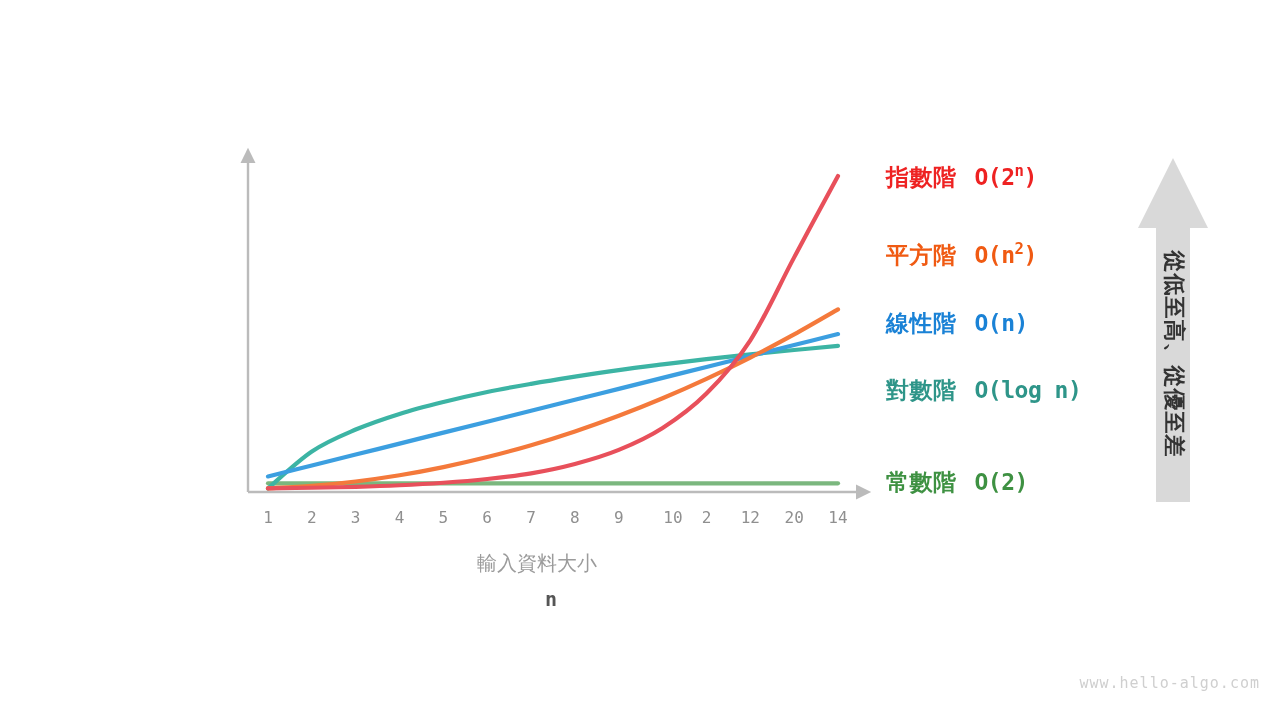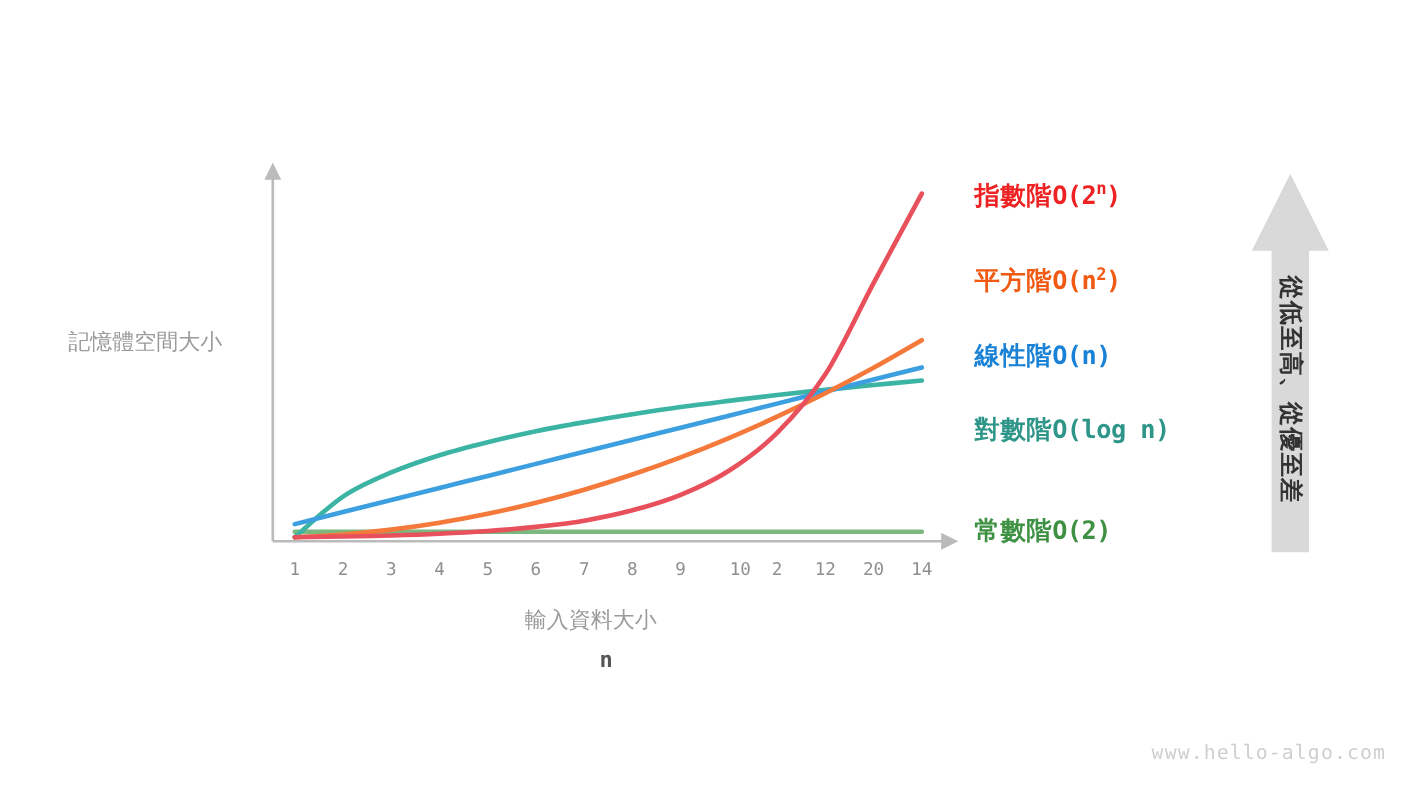--- a/index.html
+++ b/index.html
@@ -61,21 +61,21 @@
     font-size: 23px;
     font-weight: bold;
     font-family: "Liberation Sans", "DejaVu Sans", sans-serif;
   }
   .legend-item .cn {
     font-family: "Liberation Sans", "DejaVu Sans", sans-serif;
     letter-spacing: 0.5px;
   }
   .legend-item .big-o {
     font-family: "DejaVu Sans Mono", "Liberation Mono", monospace;
-    margin-left: 0;
+    margin-left: 18px;
     letter-spacing: -0.5px;
   }
   .legend-item .big-o sup {
     font-size: 0.68em;
     vertical-align: super;
     line-height: 0;
   }
   #arrow-wrap {
     position: absolute;
     left: 1136px;
@@ -102,21 +102,21 @@
     font-weight: bold;
     letter-spacing: 1px;
     margin-top: 48px;
     font-family: "Liberation Sans", "DejaVu Sans", sans-serif;
   }
   #watermark {
     position: absolute;
     right: 20px;
     top: 674px;
     color: #cfcfcf;
-    font-size: 18px;
+    font-size: 15px;
     letter-spacing: 1px;
     font-family: "DejaVu Sans Mono", "Liberation Mono", monospace;
   }
 </style>
 </head>
 <body>
 
 <div id="figure">
 
   <svg id="chart-svg" width="1280" height="720" viewBox="0 0 1280 720" style="position:absolute; left:0; top:0;">
@@ -149,21 +149,20 @@
       <div class="tick-label" style="left: 531.1px;">7</div>
       <div class="tick-label" style="left: 574.9px;">8</div>
       <div class="tick-label" style="left: 618.8px;">9</div>
       <div class="tick-label" style="left: 662.6px; text-align: right;">10</div>
       <div class="tick-label" style="left: 706.5px;">2</div>
       <div class="tick-label" style="left: 750.3px;">12</div>
       <div class="tick-label" style="left: 794.2px;">20</div>
       <div class="tick-label" style="left: 838px;">14</div>
     </div>
 
-  <div class="axis-label" id="y-axis-label">記憶體空間大小</div>
 
   <div class="axis-label" id="x-axis-label">輸入資料大小</div>
 
   <div id="x-axis-var">n</div>
 
   <div id="legend">
       <div class="legend-item" style="top: 162px; color: rgb(238, 34, 34);"><span class="cn">指數階</span><span class="big-o">O(2<sup>n</sup>)</span></div>
       <div class="legend-item" style="top: 240px; color: rgb(240, 90, 18);"><span class="cn">平方階</span><span class="big-o">O(n<sup>2</sup>)</span></div>
       <div class="legend-item" style="top: 308px; color: rgb(26, 130, 214);"><span class="cn">線性階</span><span class="big-o">O(n)</span></div>
       <div class="legend-item" style="top: 375px; color: rgb(46, 149, 137);"><span class="cn">對數階</span><span class="big-o">O(log n)</span></div>

